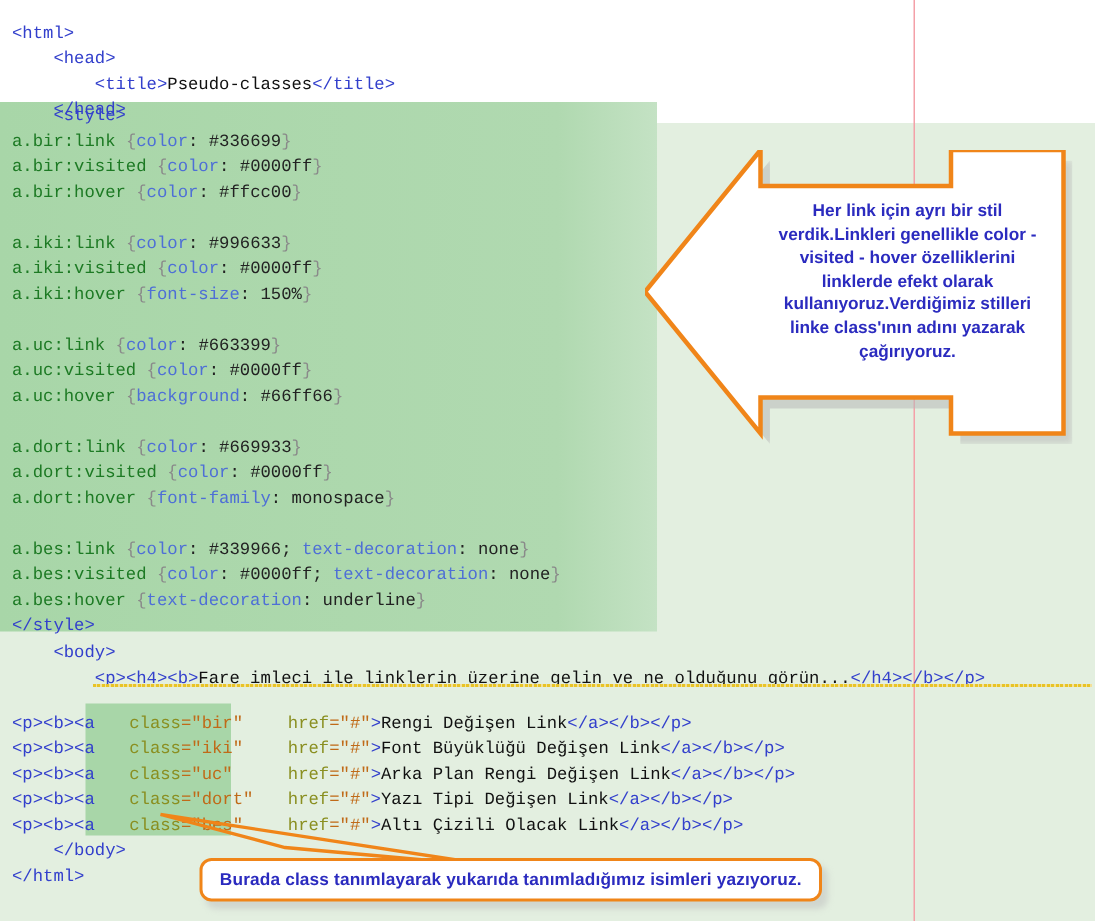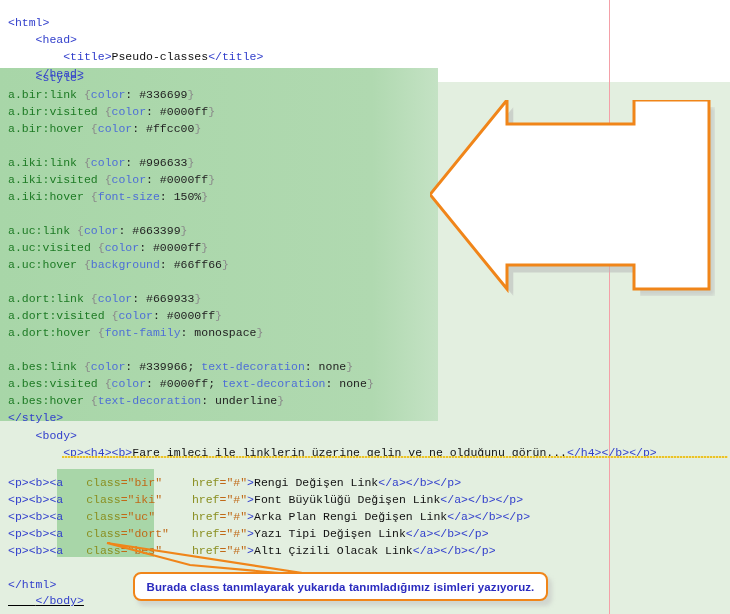--- a/index.html
+++ b/index.html
@@ -138,31 +138,32 @@
 <div id="bg-lower-green"></div>
 <div id="style-highlight-block-inner"></div>
 <div id="class-highlight-block"></div>
 <div id="page-margin-line"></div>
 
 <div id="code-listing">
   <div id="code-head"><div class="code-line" style="top: 14px; left: 8px;"><span class="tag">&lt;html&gt;</span></div><div class="code-line" style="top: 31px; left: 8px;"><span class="plain">&nbsp;&nbsp;&nbsp;&nbsp;</span><span class="tag">&lt;head&gt;</span></div><div class="code-line" style="top: 48px; left: 8px;"><span class="plain">&nbsp;&nbsp;&nbsp;&nbsp;&nbsp;&nbsp;&nbsp;&nbsp;</span><span class="tag">&lt;title&gt;</span><span class="txt">Pseudo-classes</span><span class="tag">&lt;/title&gt;</span></div><div class="code-line" style="top: 65px; left: 8px;"><span class="plain">&nbsp;&nbsp;&nbsp;&nbsp;</span><span class="tag">&lt;/head&gt;</span></div></div>
   <div id="code-style"><div class="code-line" style="top: 69px; left: 8px;"><span class="plain">&nbsp;&nbsp;&nbsp;&nbsp;</span><span class="tag">&lt;style&gt;</span></div><div class="code-line" style="top: 86px; left: 8px;"><span class="sel">a.bir:link</span><span class="plain">&nbsp;</span><span class="brace">{</span><span class="prop">color</span><span class="val">: #336699</span><span class="brace">}</span></div><div class="code-line" style="top: 103px; left: 8px;"><span class="sel">a.bir:visited</span><span class="plain">&nbsp;</span><span class="brace">{</span><span class="prop">color</span><span class="val">: #0000ff</span><span class="brace">}</span></div><div class="code-line" style="top: 120px; left: 8px;"><span class="sel">a.bir:hover</span><span class="plain">&nbsp;</span><span class="brace">{</span><span class="prop">color</span><span class="val">: #ffcc00</span><span class="brace">}</span></div><div class="code-line" style="top: 137px; left: 8px;">&nbsp;</div><div class="code-line" style="top: 154px; left: 8px;"><span class="sel">a.iki:link</span><span class="plain">&nbsp;</span><span class="brace">{</span><span class="prop">color</span><span class="val">: #996633</span><span class="brace">}</span></div><div class="code-line" style="top: 171px; left: 8px;"><span class="sel">a.iki:visited</span><span class="plain">&nbsp;</span><span class="brace">{</span><span class="prop">color</span><span class="val">: #0000ff</span><span class="brace">}</span></div><div class="code-line" style="top: 188px; left: 8px;"><span class="sel">a.iki:hover</span><span class="plain">&nbsp;</span><span class="brace">{</span><span class="prop">font-size</span><span class="val">: 150%</span><span class="brace">}</span></div><div class="code-line" style="top: 205px; left: 8px;">&nbsp;</div><div class="code-line" style="top: 222px; left: 8px;"><span class="sel">a.uc:link</span><span class="plain">&nbsp;</span><span class="brace">{</span><span class="prop">color</span><span class="val">: #663399</span><span class="brace">}</span></div><div class="code-line" style="top: 239px; left: 8px;"><span class="sel">a.uc:visited</span><span class="plain">&nbsp;</span><span class="brace">{</span><span class="prop">color</span><span class="val">: #0000ff</span><span class="brace">}</span></div><div class="code-line" style="top: 256px; left: 8px;"><span class="sel">a.uc:hover</span><span class="plain">&nbsp;</span><span class="brace">{</span><span class="prop">background</span><span class="val">: #66ff66</span><span class="brace">}</span></div><div class="code-line" style="top: 273px; left: 8px;">&nbsp;</div><div class="code-line" style="top: 290px; left: 8px;"><span class="sel">a.dort:link</span><span class="plain">&nbsp;</span><span class="brace">{</span><span class="prop">color</span><span class="val">: #669933</span><span class="brace">}</span></div><div class="code-line" style="top: 307px; left: 8px;"><span class="sel">a.dort:visited</span><span class="plain">&nbsp;</span><span class="brace">{</span><span class="prop">color</span><span class="val">: #0000ff</span><span class="brace">}</span></div><div class="code-line" style="top: 324px; left: 8px;"><span class="sel">a.dort:hover</span><span class="plain">&nbsp;</span><span class="brace">{</span><span class="prop">font-family</span><span class="val">: monospace</span><span class="brace">}</span></div><div class="code-line" style="top: 341px; left: 8px;">&nbsp;</div><div class="code-line" style="top: 358px; left: 8px;"><span class="sel">a.bes:link</span><span class="plain">&nbsp;</span><span class="brace">{</span><span class="prop">color</span><span class="val">: #339966; </span><span class="prop">text-decoration</span><span class="val">: none</span><span class="brace">}</span></div><div class="code-line" style="top: 375px; left: 8px;"><span class="sel">a.bes:visited</span><span class="plain">&nbsp;</span><span class="brace">{</span><span class="prop">color</span><span class="val">: #0000ff; </span><span class="prop">text-decoration</span><span class="val">: none</span><span class="brace">}</span></div><div class="code-line" style="top: 392px; left: 8px;"><span class="sel">a.bes:hover</span><span class="plain">&nbsp;</span><span class="brace">{</span><span class="prop">text-decoration</span><span class="val">: underline</span><span class="brace">}</span></div><div class="code-line" style="top: 409px; left: 8px;"><span class="tag">&lt;/style&gt;</span></div></div>
   <div id="code-bodyopen"><div class="code-line" style="top: 427px; left: 8px;"><span class="plain">&nbsp;&nbsp;&nbsp;&nbsp;</span><span class="tag">&lt;body&gt;</span></div><div class="code-line" style="top: 444px; left: 8px;"><span class="plain">&nbsp;&nbsp;&nbsp;&nbsp;&nbsp;&nbsp;&nbsp;&nbsp;</span><span class="tag">&lt;p&gt;&lt;h4&gt;&lt;b&gt;</span><span class="txt">Fare imleci ile linklerin üzerine gelin ve ne olduğunu görün...</span><span class="tag">&lt;/h4&gt;&lt;/b&gt;&lt;/p&gt;</span></div></div>
   <div id="code-links"><div class="code-line" style="top: 474px; left: 8px;"><span class="tag">&lt;p&gt;&lt;b&gt;&lt;a</span><span class="plain">&nbsp;</span><span class="attr">class</span><span class="attrval">="bir"</span><span class="plain">&nbsp;&nbsp;</span><span class="attr">href</span><span class="attrval">="#"</span><span class="tag">&gt;</span><span class="txt">Rengi Değişen Link</span><span class="tag">&lt;/a&gt;&lt;/b&gt;&lt;/p&gt;</span></div><div class="code-line" style="top: 491px; left: 8px;"><span class="tag">&lt;p&gt;&lt;b&gt;&lt;a</span><span class="plain">&nbsp;</span><span class="attr">class</span><span class="attrval">="iki"</span><span class="plain">&nbsp;&nbsp;</span><span class="attr">href</span><span class="attrval">="#"</span><span class="tag">&gt;</span><span class="txt">Font Büyüklüğü Değişen Link</span><span class="tag">&lt;/a&gt;&lt;/b&gt;&lt;/p&gt;</span></div><div class="code-line" style="top: 508px; left: 8px;"><span class="tag">&lt;p&gt;&lt;b&gt;&lt;a</span><span class="plain">&nbsp;</span><span class="attr">class</span><span class="attrval">="uc"</span><span class="plain">&nbsp;&nbsp;&nbsp;</span><span class="attr">href</span><span class="attrval">="#"</span><span class="tag">&gt;</span><span class="txt">Arka Plan Rengi Değişen Link</span><span class="tag">&lt;/a&gt;&lt;/b&gt;&lt;/p&gt;</span></div><div class="code-line" style="top: 525px; left: 8px;"><span class="tag">&lt;p&gt;&lt;b&gt;&lt;a</span><span class="plain">&nbsp;</span><span class="attr">class</span><span class="attrval">="dort"</span><span class="plain">&nbsp;</span><span class="attr">href</span><span class="attrval">="#"</span><span class="tag">&gt;</span><span class="txt">Yazı Tipi Değişen Link</span><span class="tag">&lt;/a&gt;&lt;/b&gt;&lt;/p&gt;</span></div><div class="code-line" style="top: 542px; left: 8px;"><span class="tag">&lt;p&gt;&lt;b&gt;&lt;a</span><span class="plain">&nbsp;</span><span class="attr">class</span><span class="attrval">="bes"</span><span class="plain">&nbsp;&nbsp;</span><span class="attr">href</span><span class="attrval">="#"</span><span class="tag">&gt;</span><span class="txt">Altı Çizili Olacak Link</span><span class="tag">&lt;/a&gt;&lt;/b&gt;&lt;/p&gt;</span></div></div>
-  <div id="code-close"><div class="code-line" style="top: 592px; left: 8px; text-decoration: underline;"><span class="plain">&nbsp;&nbsp;&nbsp;&nbsp;</span><span class="tag">&lt;/body&gt;</span></div><div class="code-line" style="top: 576px; left: 8px;"><span class="tag">&lt;/html&gt;</span></div></div>
+  <div id="code-close"><div class="code-line" style="top: 559px; left: 8px;"><span class="plain">&nbsp;&nbsp;&nbsp;&nbsp;</span><span class="tag">&lt;/body&gt;</span></div><div class="code-line" style="top: 576px; left: 8px;"><span class="tag">&lt;/html&gt;</span></div></div>
 </div>
 
 <div id="h4-underline"></div>
 
 <div id="arrow-callout">
   <div id="arrow-shadow"></div>
   <div id="arrow-body"></div>
   <svg id="arrow-outline" width="285" height="196" viewBox="0 0 285 196">
     <polygon points="204,0 279,0 279,189 204,189 204,165 77,165 77,189 0,94.5 77,0 77,24 204,24" fill="none" stroke="#f08519" stroke-width="3" stroke-linejoin="miter"></polygon>
   </svg>
+  <div id="arrow-text">Her link için ayrı bir stil verdik.Linkleri genellikle color - visited - hover özelliklerini linklerde efekt olarak kullanıyoruz.Verdiğimiz stilleri linke class'ının adını yazarak çağırıyoruz.</div>
 </div>
 
 <svg id="bottom-callout-tail-svg" style="position:absolute;left:95px;top:538px;" width="330" height="45">
   <polygon points="12,5 240,40 95,27" fill="none" stroke="#f08519" stroke-width="2.2" stroke-linejoin="miter"></polygon>
 </svg>
 
 <div id="bottom-callout">
   <div id="bottom-callout-shadow"></div>
   <div id="bottom-callout-box"></div>
   <div id="bottom-callout-text">Burada class tanımlayarak yukarıda tanımladığımız isimleri yazıyoruz.</div>

